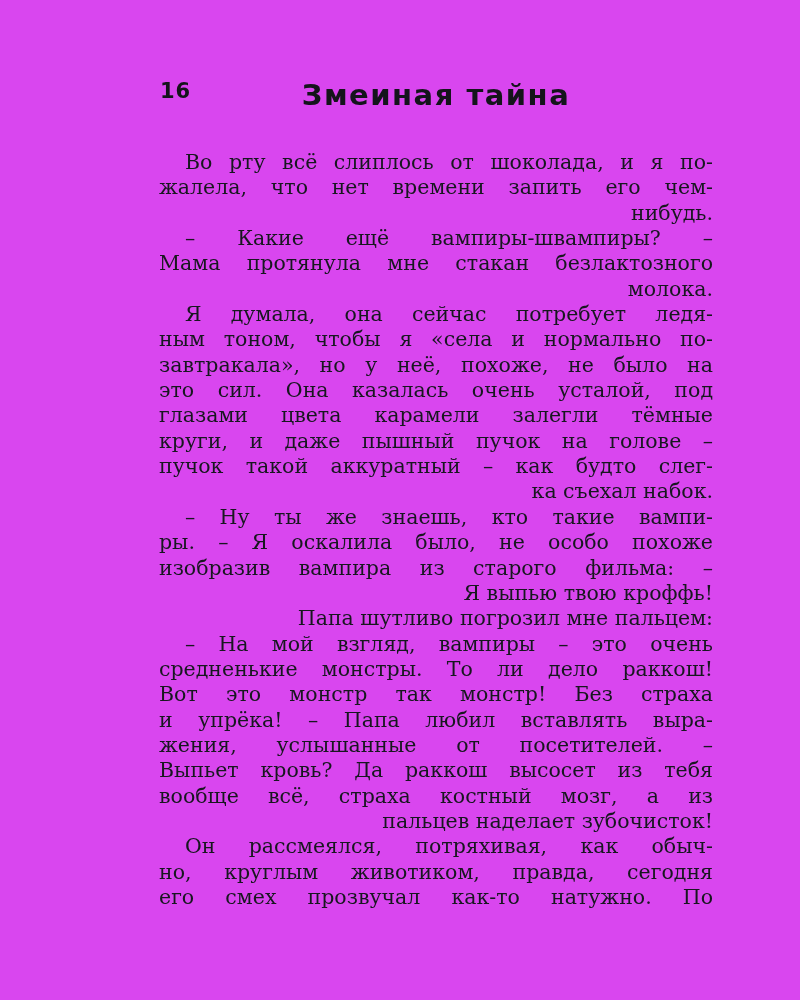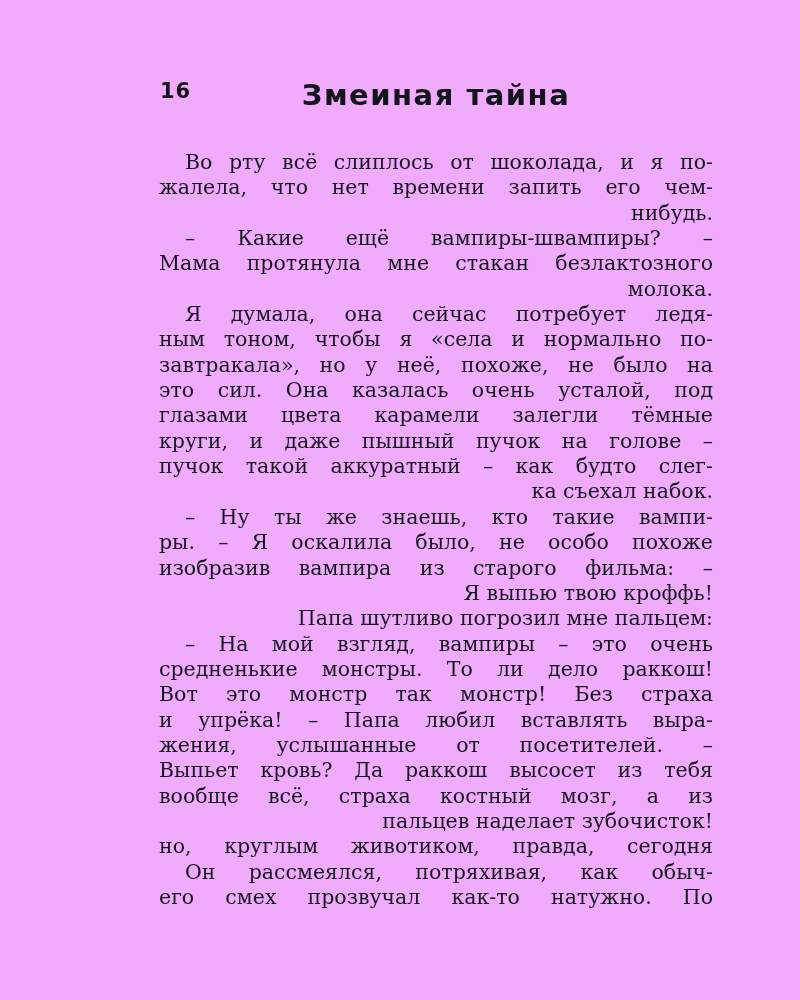--- a/index.html
+++ b/index.html
@@ -4,21 +4,21 @@
 <style>
   html, body {
     margin: 0;
     padding: 0;
     background: #ffffff;
   }
   .page {
     position: relative;
     width: 800px;
     height: 1000px;
-    background: #f0abfc;
+    background: #d946ef;
     overflow: hidden;
     font-family: "DejaVu Serif", serif;
   }
   .content {
     position: absolute;
     left: 159px;
     top: 78px;
     width: 554px;
   }
   .page-header {
@@ -91,19 +91,19 @@
       <div class="ln">Я выпью твою кроффь!</div>
       <div class="ln in">Папа шутливо погрозил мне пальцем:</div>
       <div class="ln j in">– На мой взгляд, вампиры – это очень</div>
       <div class="ln j">средненькие монстры. То ли дело раккош!</div>
       <div class="ln j">Вот это монстр так монстр! Без страха</div>
       <div class="ln j">и упрёка! – Папа любил вставлять выра-</div>
       <div class="ln j">жения, услышанные от посетителей. –</div>
       <div class="ln j">Выпьет кровь? Да раккош высосет из тебя</div>
       <div class="ln j">вообще всё, страха костный мозг, а из</div>
       <div class="ln">пальцев наделает зубочисток!</div>
+      <div class="ln j in">Он рассмеялся, потряхивая, как обыч-</div>
       <div class="ln j">но, круглым животиком, правда, сегодня</div>
-      <div class="ln j in">Он рассмеялся, потряхивая, как обыч-</div>
       <div class="ln j">его смех прозвучал как-то натужно. По</div>
     </div>
 
   </div>
 </div>
 
 </body></html>

